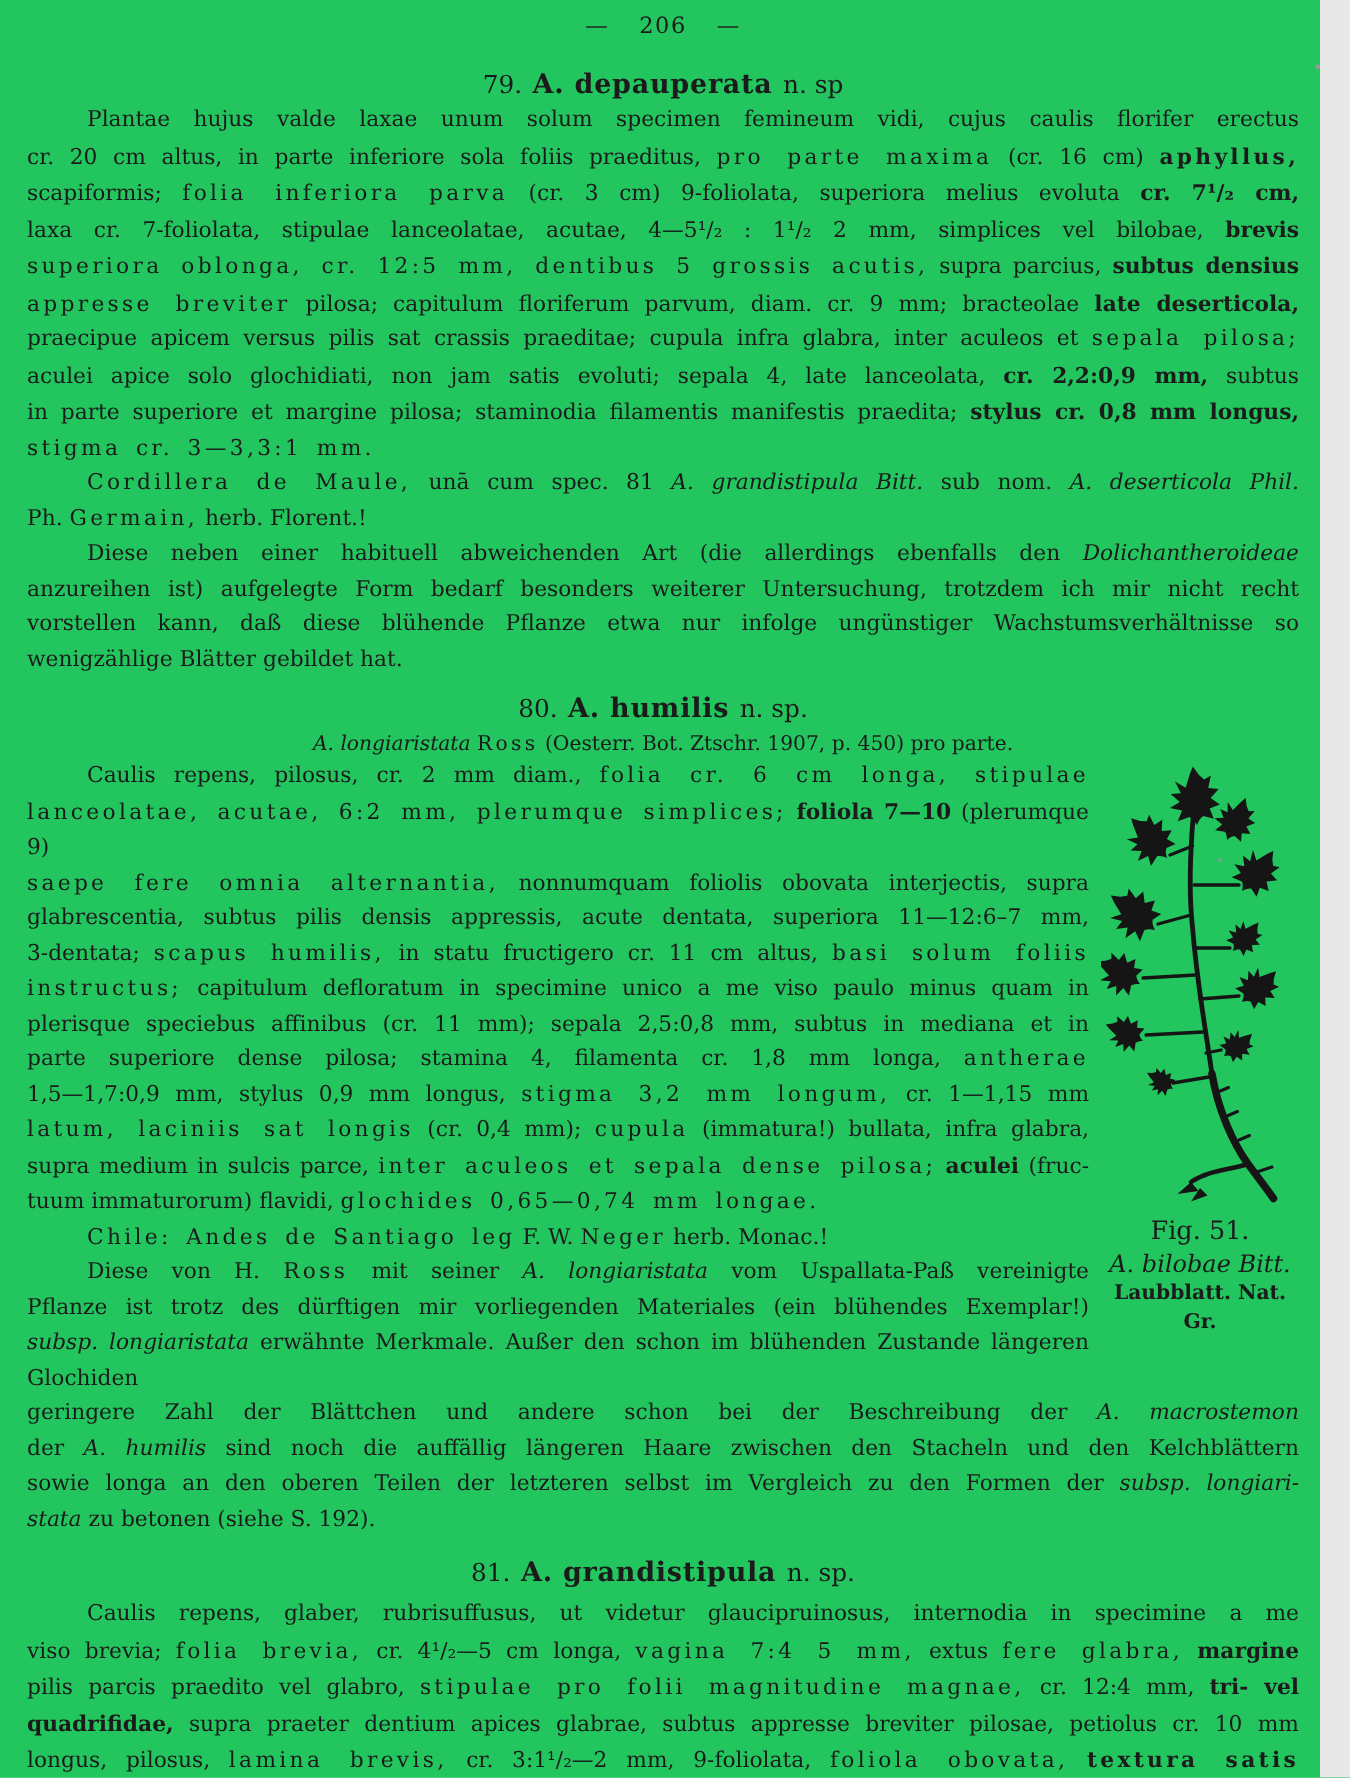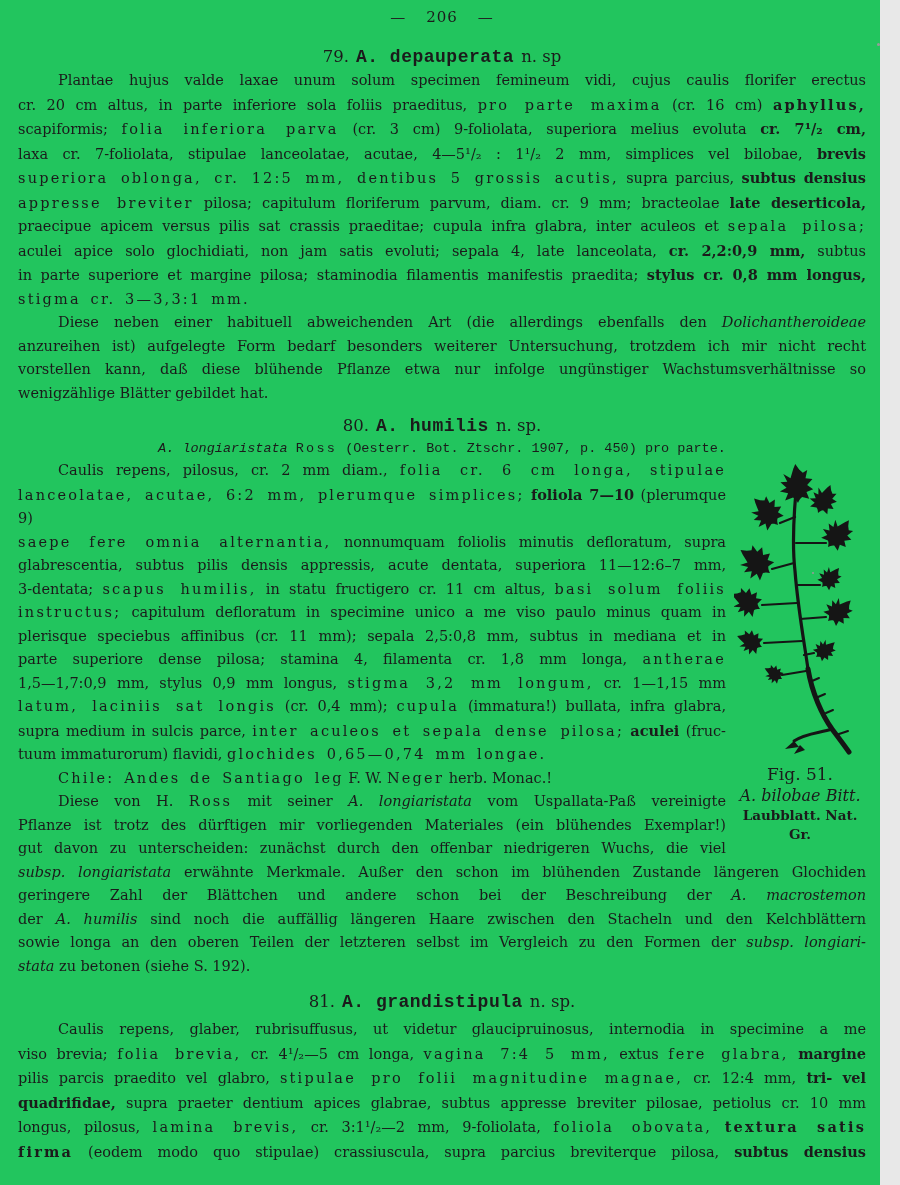--- a/index.html
+++ b/index.html
@@ -24,32 +24,32 @@
   }
   .pg-header .dash{margin:0 20px;color:#222;}
   .heading{
     text-align:center;
     margin-top:16px;
     height:24px;
     line-height:24px;
     font-size:16.5px;
   }
   .heading .h-num{margin-right:7px;}
-  .heading .h-species{font-weight:bold;font-size:18px;letter-spacing:0.5px;font-family:Liberation Mono, monospace;}
+  .heading .h-species{font-weight:bold;font-size:18px;letter-spacing:0.5px;}
   .heading .h-suffix{margin-left:7px;}
   .heading-80{margin-top:10px;height:22px;line-height:22px;margin-bottom:2px;}
   .heading-81{margin-top:12px;height:24px;line-height:24px;margin-bottom:4px;}
   .synline .tline{font-size:13.5px;line-height:20px;}
   .tline{
     line-height:23.5px;
     text-align:justify;
     text-align-last:justify;
   }
   .tline-end{text-align-last:left;}
-  .tline-center{text-align:center;text-align-last:center;font-family:Liberation Mono, monospace;}
+  .tline-center{text-align:center;text-align-last:center;}
   .tline-indent{text-indent:40px;}
   .s-i{font-style:italic;}
   .s-b{font-weight:bold;}
   .s-sp{letter-spacing:2.2px;word-spacing:3px;}
   .figure{
     float:right;
     width:132px;
     height:396px;
     margin-left:8px;
     text-align:center;
@@ -79,20 +79,24 @@
         <div class="tline tline-indent"><span>Plantae hujus valde laxae unum solum specimen femineum vidi, cujus caulis florifer erectus</span></div>
         <div class="tline"><span>cr. 20 cm altus, in parte inferiore sola foliis praeditus, </span><span class="s-sp">pro parte maxima</span><span> (cr. 16 cm) </span><span class="s-b s-sp">aphyllus,</span></div>
         <div class="tline"><span>scapiformis; </span><span class="s-sp">folia inferiora parva</span><span> (cr. 3 cm) 9-foliolata, superiora melius evoluta </span><span class="s-b">cr. 7¹/₂ cm,</span></div>
         <div class="tline"><span>laxa cr. 7-foliolata, stipulae lanceolatae, acutae, 4—5¹/₂ : 1¹/₂  2 mm, simplices vel bilobae, </span><span class="s-b">brevis</span></div>
         <div class="tline"><span class="s-sp">superiora oblonga, cr. 12:5 mm, dentibus 5 grossis acutis,</span><span> supra parcius, </span><span class="s-b">subtus densius</span></div>
         <div class="tline"><span class="s-sp">appresse breviter</span><span> pilosa; capitulum floriferum parvum, diam. cr. 9 mm; bracteolae </span><span class="s-b">late deserticola,</span></div>
         <div class="tline"><span>praecipue apicem versus pilis sat crassis praeditae; cupula infra glabra, inter aculeos et </span><span class="s-sp">sepala pilosa;</span></div>
         <div class="tline"><span>aculei apice solo glochidiati, non jam satis evoluti; sepala 4, late lanceolata, </span><span class="s-b">cr. 2,2:0,9 mm,</span><span> subtus</span></div>
         <div class="tline"><span>in parte superiore et margine pilosa; staminodia filamentis manifestis praedita; </span><span class="s-b">stylus cr. 0,8 mm longus,</span></div>
         <div class="tline tline-end"><span class="s-sp">stigma cr. 3—3,3:1 mm.</span></div>
+      </div>
+    <div>
+        <div class="tline tline-indent"><span class="s-sp">Cordillera de Maule,</span><span> unā cum spec. 81 </span><span class="s-i">A. grandistipula Bitt.</span><span> sub nom. </span><span class="s-i">A. deserticola Phil.</span></div>
+        <div class="tline tline-end"><span>Ph. </span><span class="s-sp">Germain,</span><span> herb. Florent.!</span></div>
       </div>
     <div>
         <div class="tline tline-indent"><span>Diese neben einer habituell abweichenden Art (die allerdings ebenfalls den </span><span class="s-i">Dolichantheroideae</span></div>
         <div class="tline"><span>anzureihen ist) aufgelegte Form bedarf besonders weiterer Untersuchung, trotzdem ich mir nicht recht</span></div>
         <div class="tline"><span>vorstellen kann, daß diese blühende Pflanze etwa nur infolge ungünstiger Wachstumsverhältnisse so</span></div>
         <div class="tline tline-end"><span>wenigzählige Blätter gebildet hat.</span></div>
       </div>
   </div>
 
   <div>
@@ -132,38 +136,37 @@
         </g>
       </svg>
       <div class="cap-fig">Fig. 51.</div>
       <div class="cap-species">A. bilobae Bitt.</div>
       <div class="cap-detail">Laubblatt. Nat. Gr.</div>
     </div>
 
     <div>
         <div class="tline tline-indent"><span>Caulis repens, pilosus, cr. 2 mm diam., </span><span class="s-sp">folia cr. 6 cm longa, stipulae</span></div>
         <div class="tline"><span class="s-sp">lanceolatae, acutae, 6:2 mm, plerumque simplices;</span><span> </span><span class="s-b">foliola 7—10</span><span> (plerumque 9)</span></div>
-        <div class="tline"><span class="s-sp">saepe fere omnia alternantia,</span><span> nonnumquam foliolis minutis defloratum, supra</span></div>
+        <div class="tline"><span class="s-sp">saepe fere omnia alternantia,</span><span> nonnumquam foliolis obovata interjectis, supra</span></div>
         <div class="tline"><span>glabrescentia, subtus pilis densis appressis, acute dentata, superiora 11—12:6–7 mm,</span></div>
         <div class="tline"><span>3-dentata; </span><span class="s-sp">scapus humilis,</span><span> in statu fructigero cr. 11 cm altus, </span><span class="s-sp">basi solum foliis</span></div>
         <div class="tline"><span class="s-sp">instructus;</span><span> capitulum defloratum in specimine unico a me viso paulo minus quam in</span></div>
         <div class="tline"><span>plerisque speciebus affinibus (cr. 11 mm); sepala 2,5:0,8 mm, subtus in mediana et in</span></div>
         <div class="tline"><span>parte superiore dense pilosa; stamina 4, filamenta cr. 1,8 mm longa, </span><span class="s-sp">antherae</span></div>
         <div class="tline"><span>1,5—1,7:0,9 mm, stylus 0,9 mm longus, </span><span class="s-sp">stigma 3,2 mm longum,</span><span> cr. 1—1,15 mm</span></div>
         <div class="tline"><span class="s-sp">latum, laciniis sat longis</span><span> (cr. 0,4 mm); </span><span class="s-sp">cupula</span><span> (immatura!) bullata, infra glabra,</span></div>
         <div class="tline"><span>supra medium in sulcis parce, </span><span class="s-sp">inter aculeos et sepala dense pilosa;</span><span> </span><span class="s-b">aculei</span><span> (fruc-</span></div>
         <div class="tline tline-end"><span>tuum immaturorum) flavidi, </span><span class="s-sp">glochides 0,65—0,74 mm longae.</span></div>
       </div>
     <div>
         <div class="tline tline-end tline-indent"><span class="s-sp">Chile: Andes de Santiago leg</span><span> F. W. </span><span class="s-sp">Neger</span><span> herb. Monac.!</span></div>
       </div>
     <div>
         <div class="tline tline-indent"><span>Diese von H. </span><span class="s-sp">Ross</span><span> mit seiner </span><span class="s-i">A. longiaristata</span><span> vom Uspallata-Paß vereinigte</span></div>
         <div class="tline"><span>Pflanze ist trotz des dürftigen mir vorliegenden Materiales (ein blühendes Exemplar!)</span></div>
-        <div class="tline"><span>gut davon zu unterscheiden: zunächst durch den offenbar niedrigeren Wuchs, die viel</span></div>
         <div class="tline"><span class="s-i">subsp. longiaristata</span><span> erwähnte Merkmale.  Außer den schon im blühenden Zustande längeren Glochiden</span></div>
         <div class="tline"><span>geringere Zahl der Blättchen und andere schon bei der Beschreibung der </span><span class="s-i">A. macrostemon</span></div>
         <div class="tline"><span>der </span><span class="s-i">A. humilis</span><span> sind noch die auffällig längeren Haare zwischen den Stacheln und den Kelchblättern</span></div>
         <div class="tline"><span>sowie longa an den oberen Teilen der letzteren selbst im Vergleich zu den Formen der </span><span class="s-i">subsp. longiari-</span></div>
         <div class="tline tline-end"><span class="s-i">stata</span><span> zu betonen (siehe S. 192).</span></div>
       </div>
   </div>
 
   <div>
     <div class="heading heading-81">

